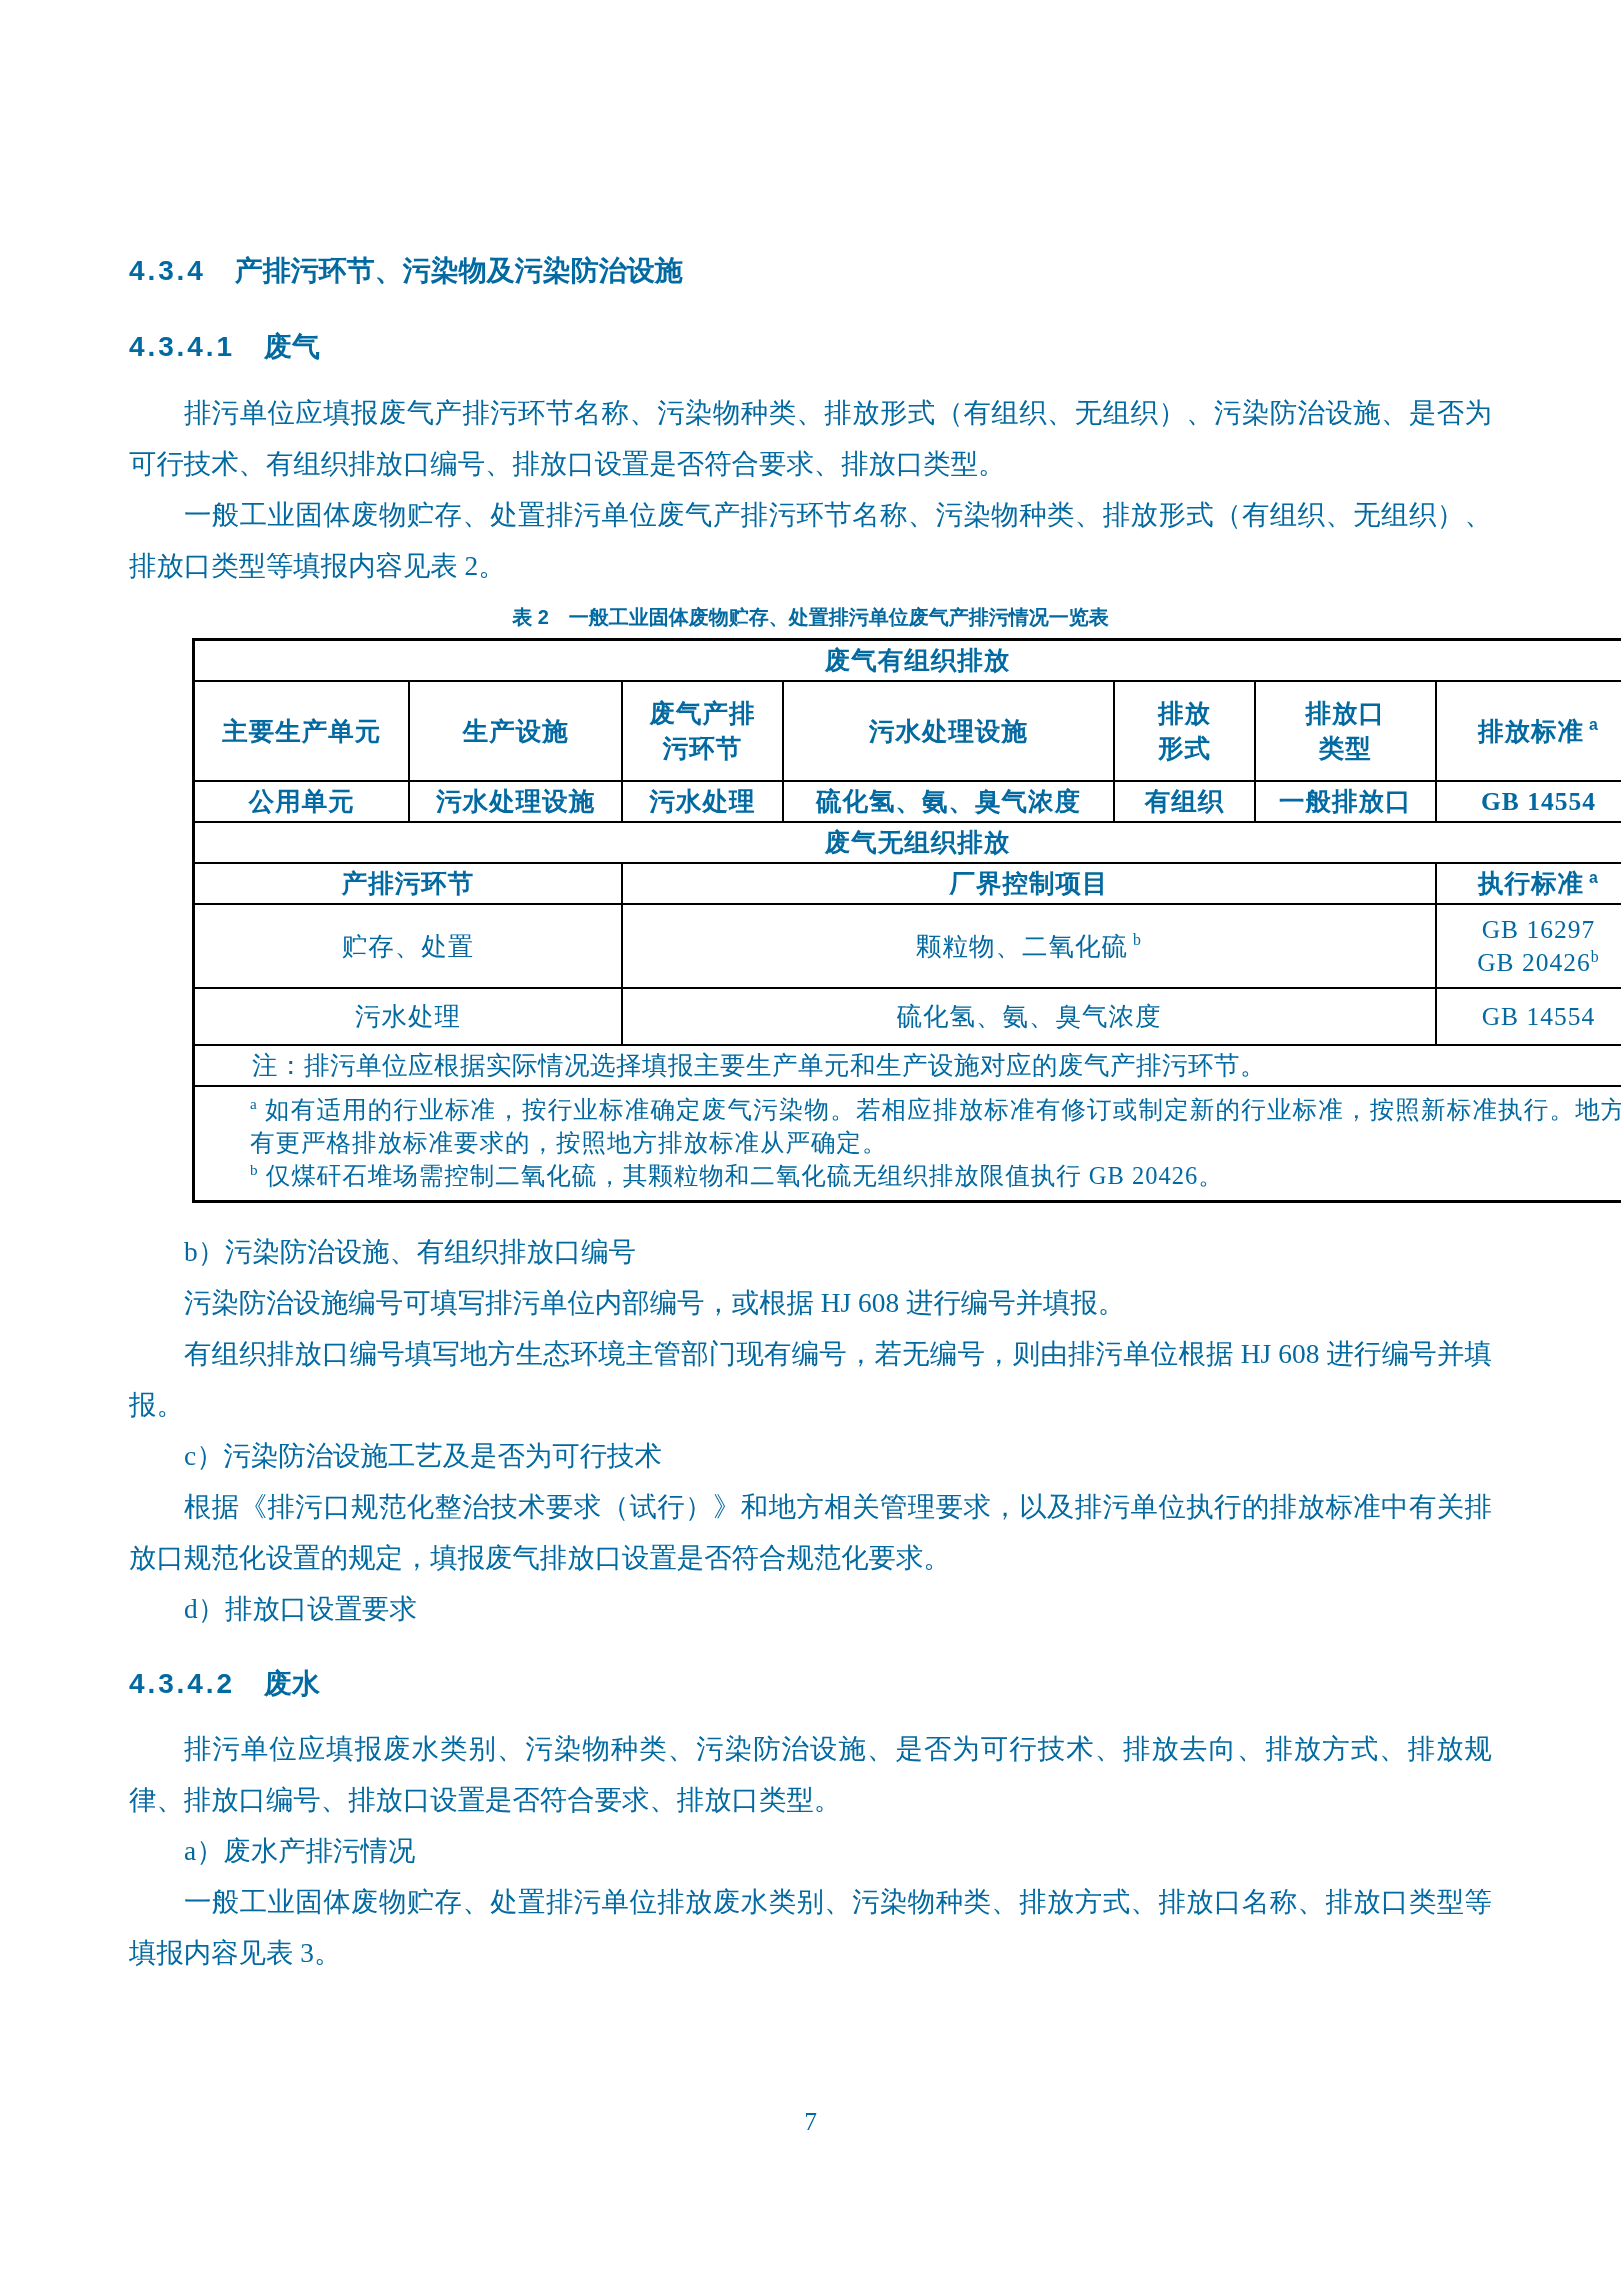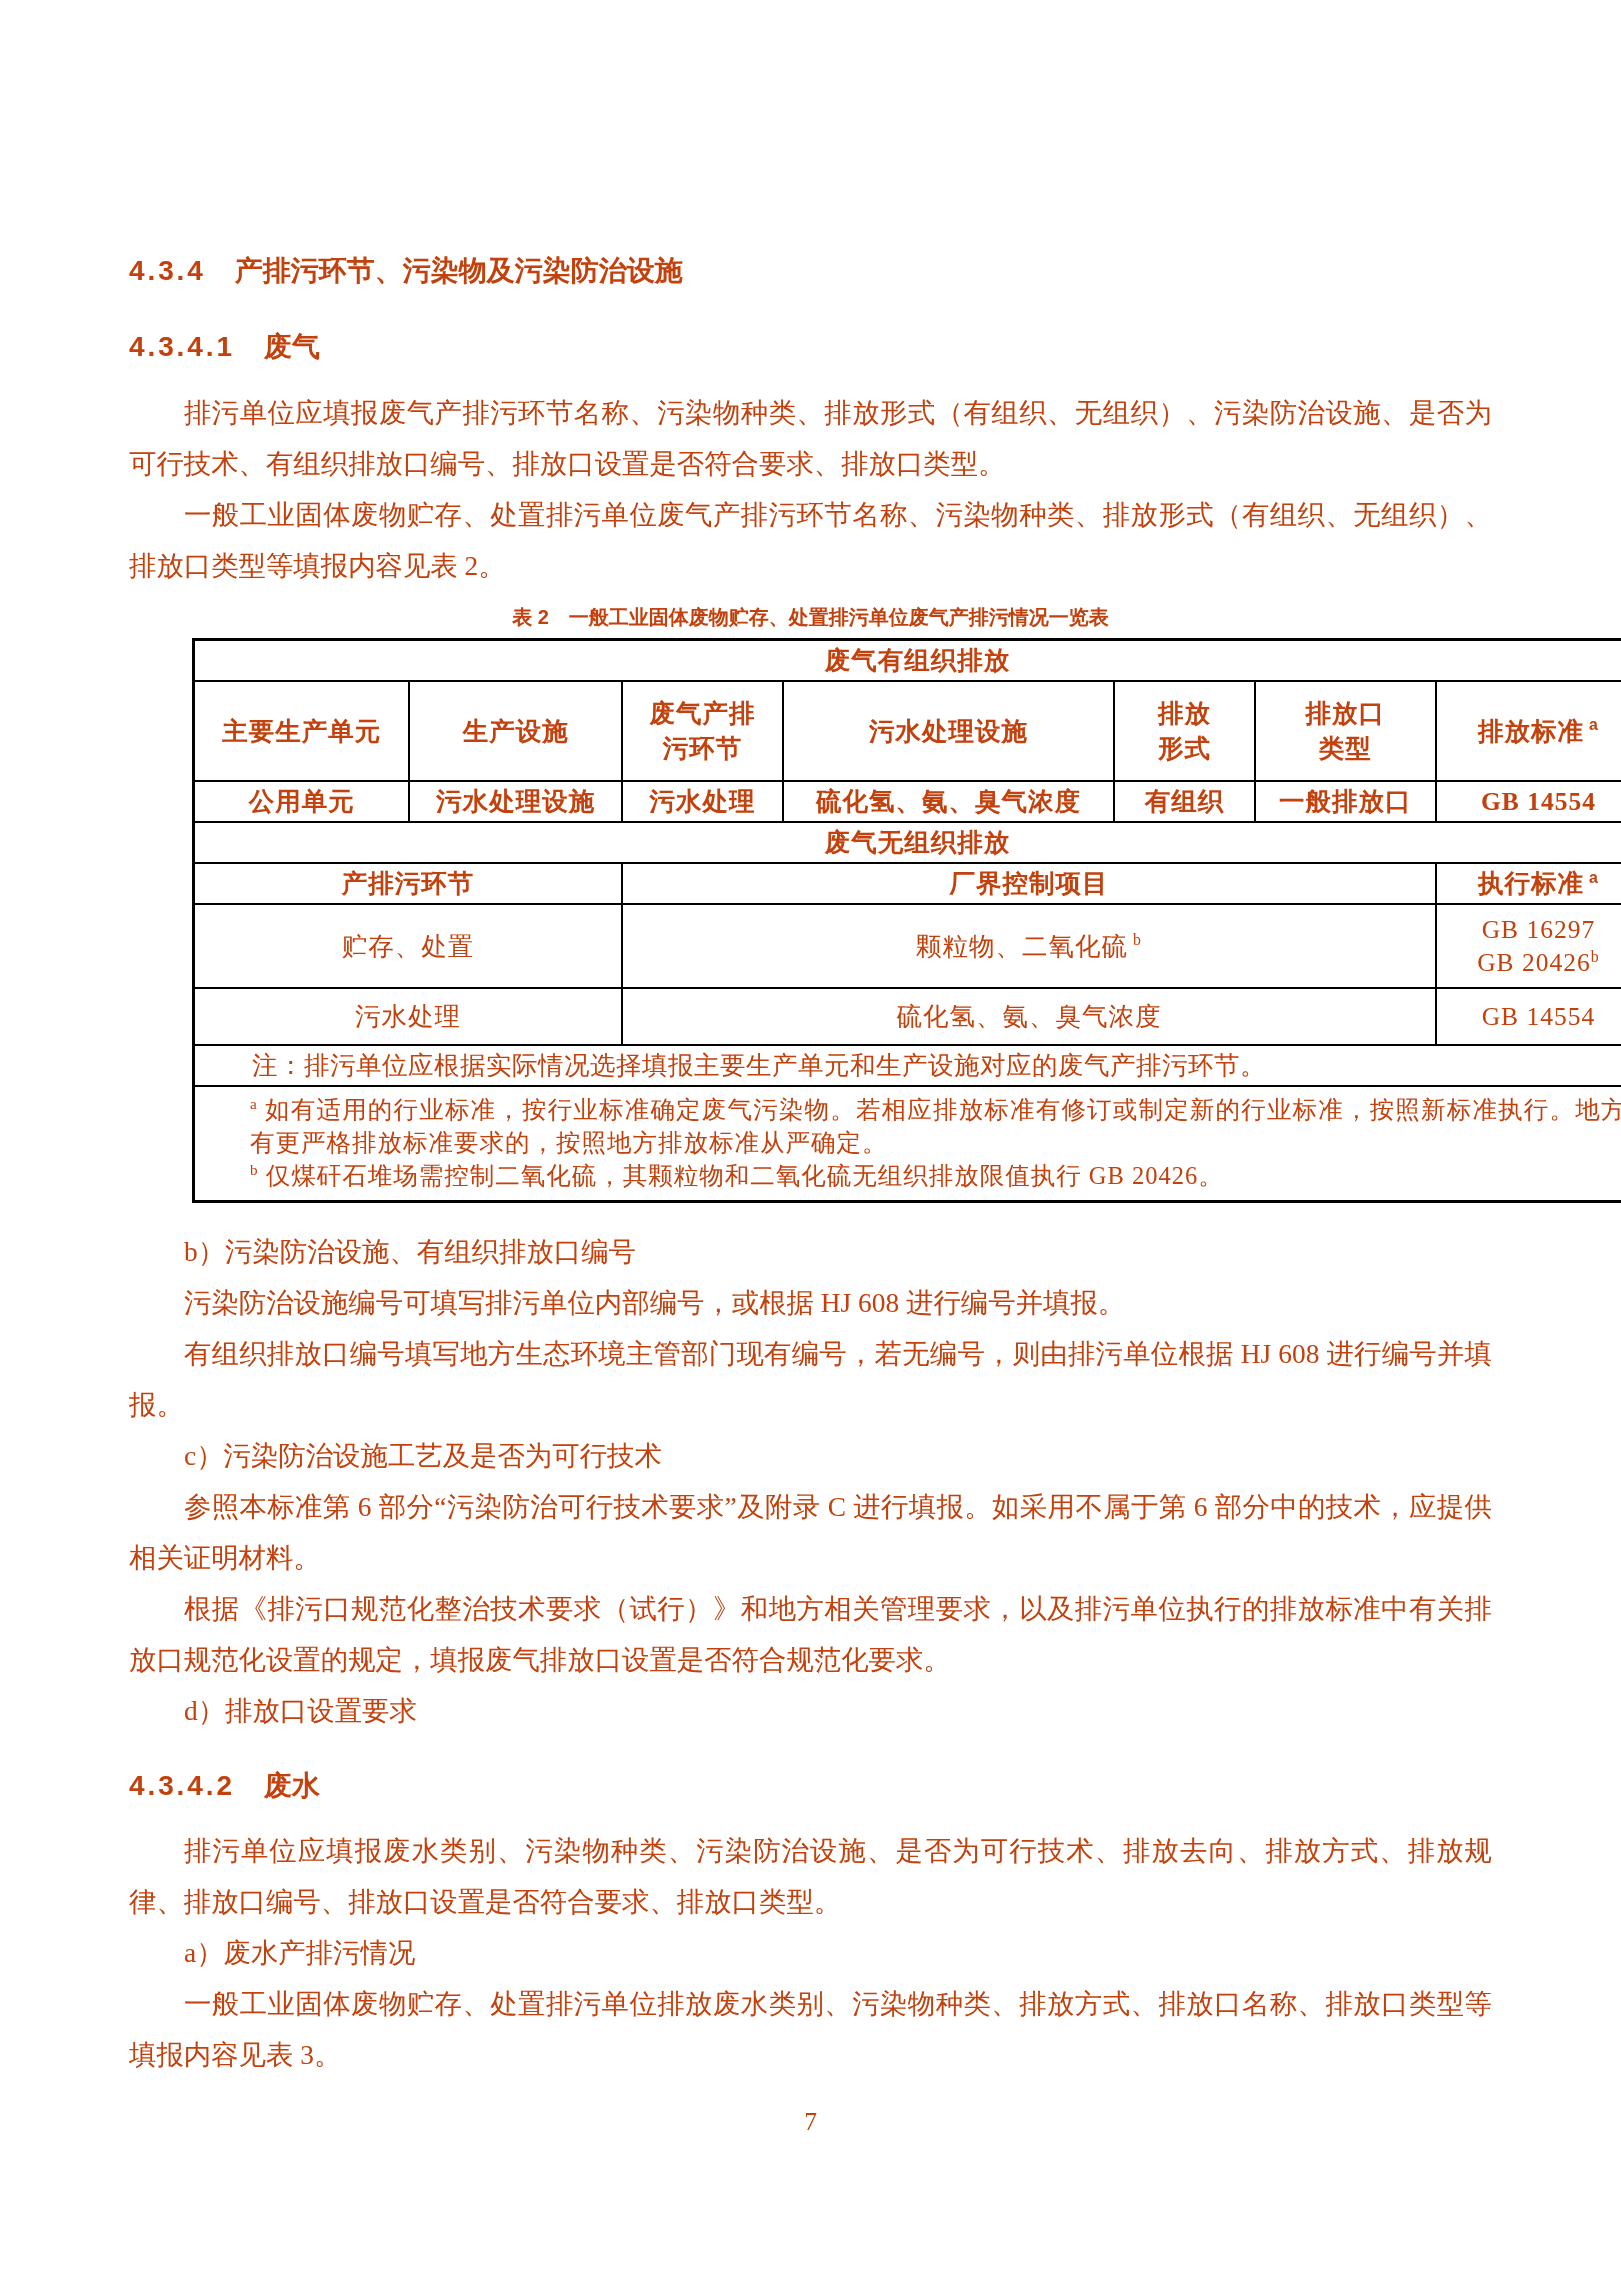--- a/index.html
+++ b/index.html
@@ -1,21 +1,21 @@
 <!DOCTYPE html>
 <html><head>
 <meta charset="utf-8">
 <style>
   html,body{margin:0;padding:0;background:#ffffff;}
   .page{
     position:relative;
     width:1621px;height:2293px;
     margin:0 auto;
     background:#ffffff;
-    color:#c2410c;
+    color:#0369a1;
     font-family:"Liberation Serif", serif;
     box-sizing:border-box;
     padding:251px 129px 0 129px;
     overflow:hidden;
   }
   
   .heading{
     font-family:"Liberation Sans", sans-serif;
     font-weight:bold;
     font-size:28px;
@@ -192,21 +192,20 @@
           <div class="fn-line"><sup>b</sup> <span>仅煤矸石堆场需控制二氧化硫，其颗粒物和二氧化硫无组织排放限值执行 GB 20426。</span></div>
         </td>
       </tr>
     </tbody>
   </table>
 
   <p class="body after-table">b）污染防治设施、有组织排放口编号</p>
   <p class="body">污染防治设施编号可填写排污单位内部编号，或根据 HJ 608 进行编号并填报。</p>
   <p class="body">有组织排放口编号填写地方生态环境主管部门现有编号，若无编号，则由排污单位根据 HJ 608 进行编号并填报。</p>
   <p class="body">c）污染防治设施工艺及是否为可行技术</p>
-  <p class="body">参照本标准第 6 部分“污染防治可行技术要求”及附录 C 进行填报。如采用不属于第 6 部分中的技术，应提供相关证明材料。</p>
   <p class="body">根据《排污口规范化整治技术要求（试行）》和地方相关管理要求，以及排污单位执行的排放标准中有关排放口规范化设置的规定，填报废气排放口设置是否符合规范化要求。</p>
   <p class="body">d）排放口设置要求</p>
 
   <div class="heading h-4342">
     <span class="hnum">4.3.4.2</span><span>废水</span>
   </div>
 
   <p class="body first">排污单位应填报废水类别、污染物种类、污染防治设施、是否为可行技术、排放去向、排放方式、排放规律、排放口编号、排放口设置是否符合要求、排放口类型。</p>
   <p class="body">a）废水产排污情况</p>
   <p class="body">一般工业固体废物贮存、处置排污单位排放废水类别、污染物种类、排放方式、排放口名称、排放口类型等填报内容见表 3。</p>

